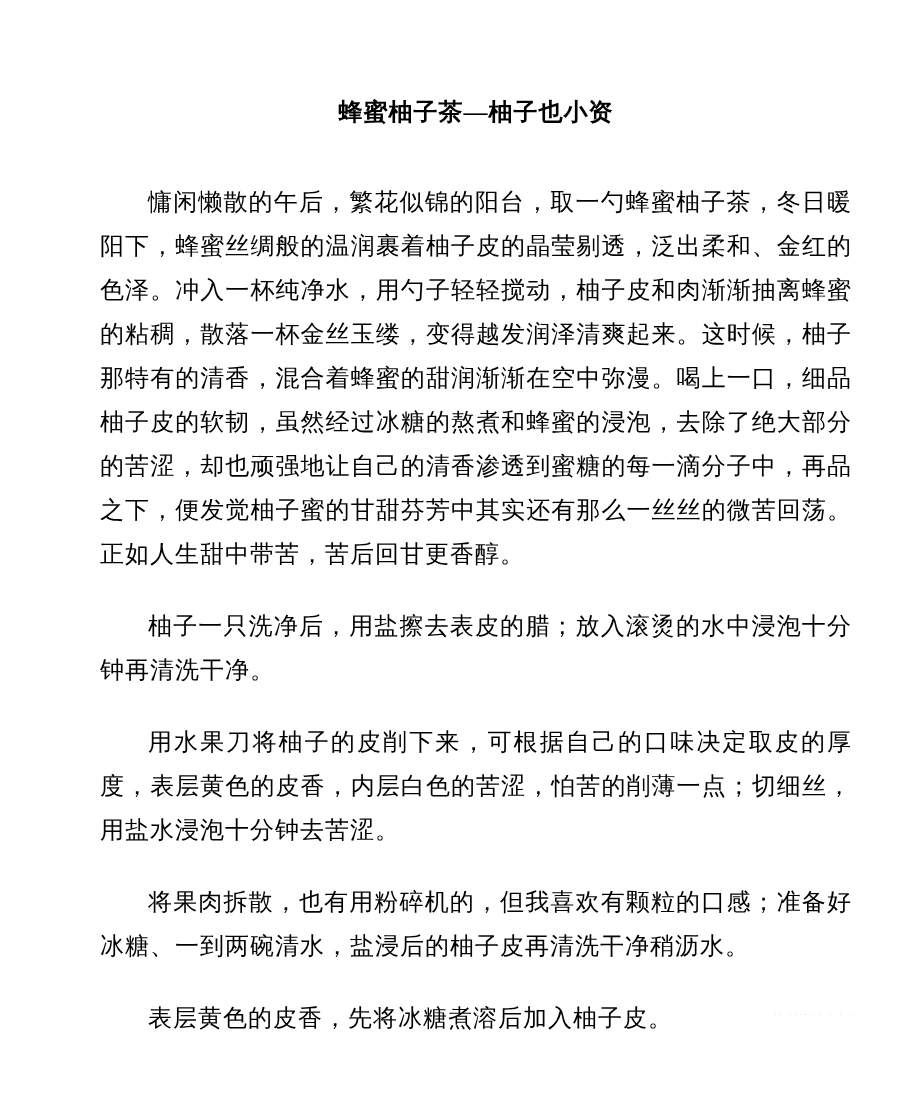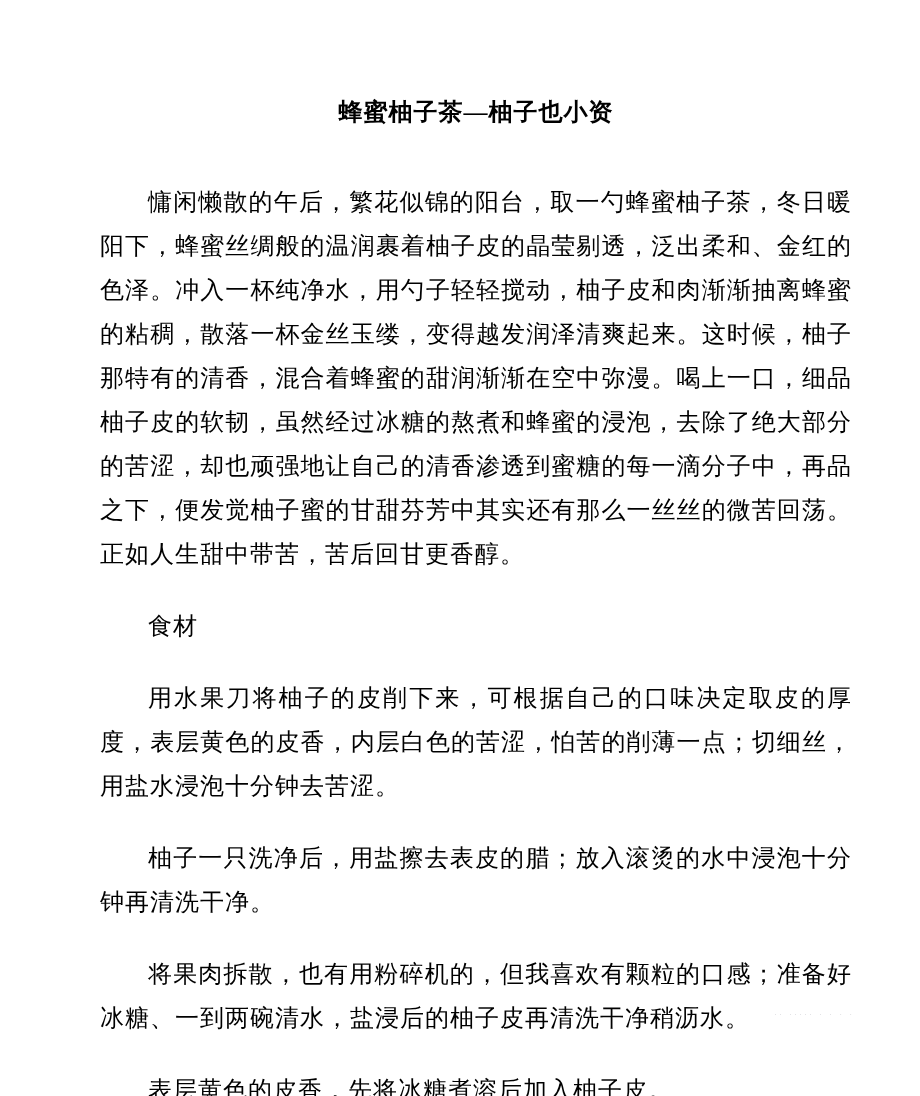--- a/index.html
+++ b/index.html
@@ -53,25 +53,24 @@
   }
 </style>
 </head>
 <body>
 
 <div class="page">
   <h1 class="doc-title">蜂蜜柚子茶—柚子也小资</h1>
 
   <p class="para">慵闲懒散的午后，繁花似锦的阳台，取一勺蜂蜜柚子茶，冬日暖阳下，蜂蜜丝绸般的温润裹着柚子皮的晶莹剔透，泛出柔和、金红的色泽。冲入一杯纯净水，用勺子轻轻搅动，柚子皮和肉渐渐抽离蜂蜜的粘稠，散落一杯金丝玉缕，变得越发润泽清爽起来。这时候，柚子那特有的清香，混合着蜂蜜的甜润渐渐在空中弥漫。喝上一口，细品柚子皮的软韧，虽然经过冰糖的熬煮和蜂蜜的浸泡，去除了绝大部分的苦涩，却也顽强地让自己的清香渗透到蜜糖的每一滴分子中，再品之下，便发觉柚子蜜的甘甜芬芳中其实还有那么一丝丝的微苦回荡。正如人生甜中带苦，苦后回甘更香醇。</p>
 
-  <p class="para">食材</p>
 
 
+  <p class="para">柚子一只洗净后，用盐擦去表皮的腊；放入滚烫的水中浸泡十分钟再清洗干净。</p>
+
   <p class="para">用水果刀将柚子的皮削下来，可根据自己的口味决定取皮的厚度，表层黄色的皮香，内层白色的苦涩，怕苦的削薄一点；切细丝，用盐水浸泡十分钟去苦涩。</p>
-
-  <p class="para">柚子一只洗净后，用盐擦去表皮的腊；放入滚烫的水中浸泡十分钟再清洗干净。</p>
 
   <p class="para">将果肉拆散，也有用粉碎机的，但我喜欢有颗粒的口感；准备好冰糖、一到两碗清水，盐浸后的柚子皮再清洗干净稍沥水。</p>
 
   <p class="para">表层黄色的皮香，先将冰糖煮溶后加入柚子皮。</p>
 </div>
 
 <span class="faint-marks">·· ····· ·  · · ·</span>
 
 </body></html>

